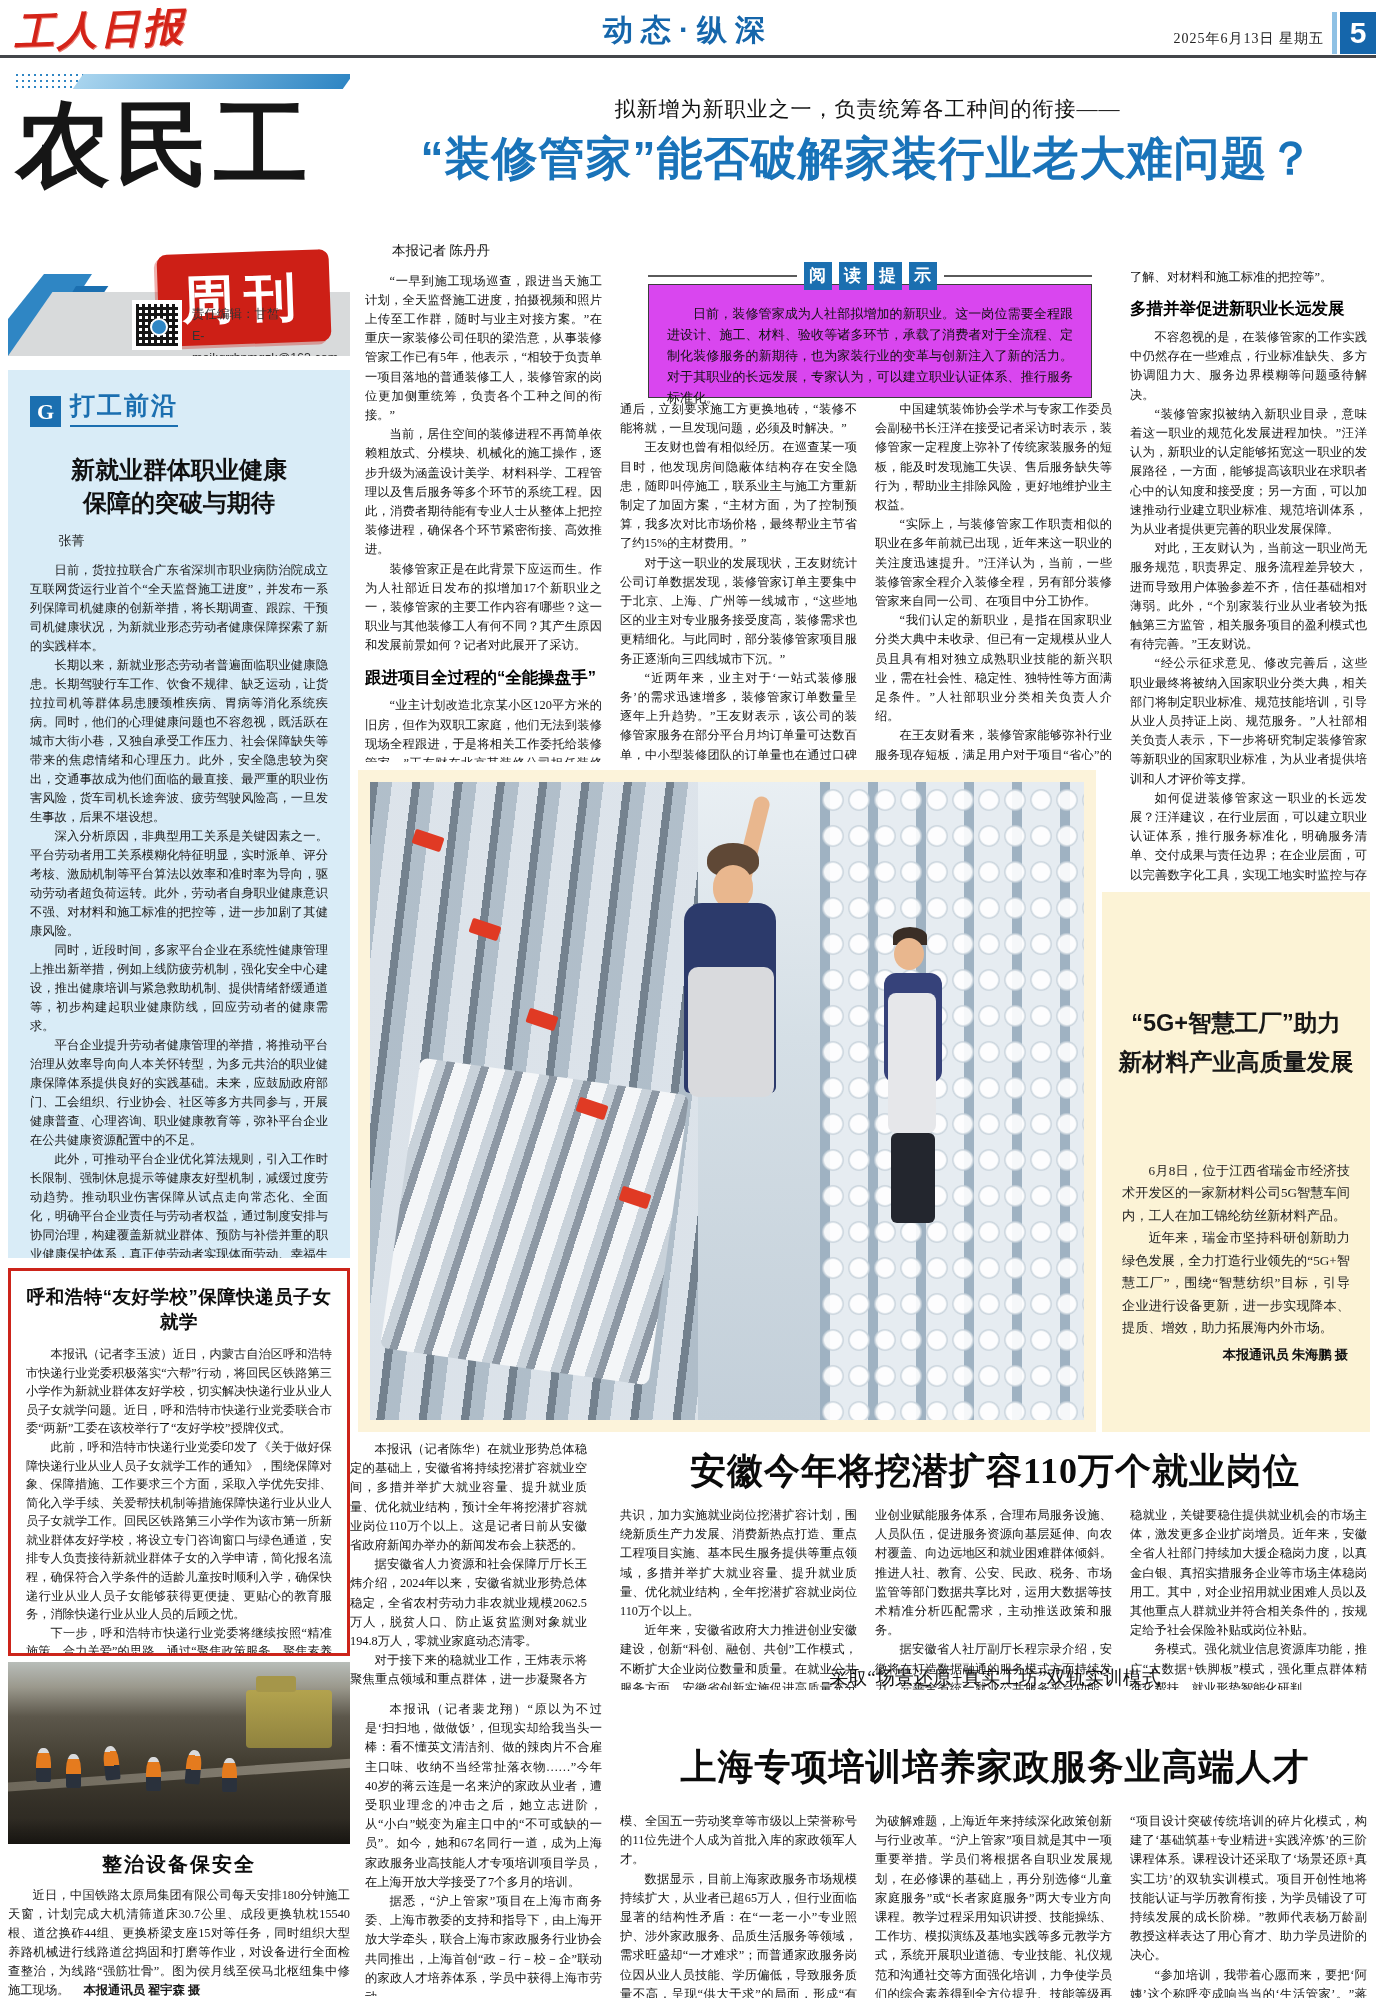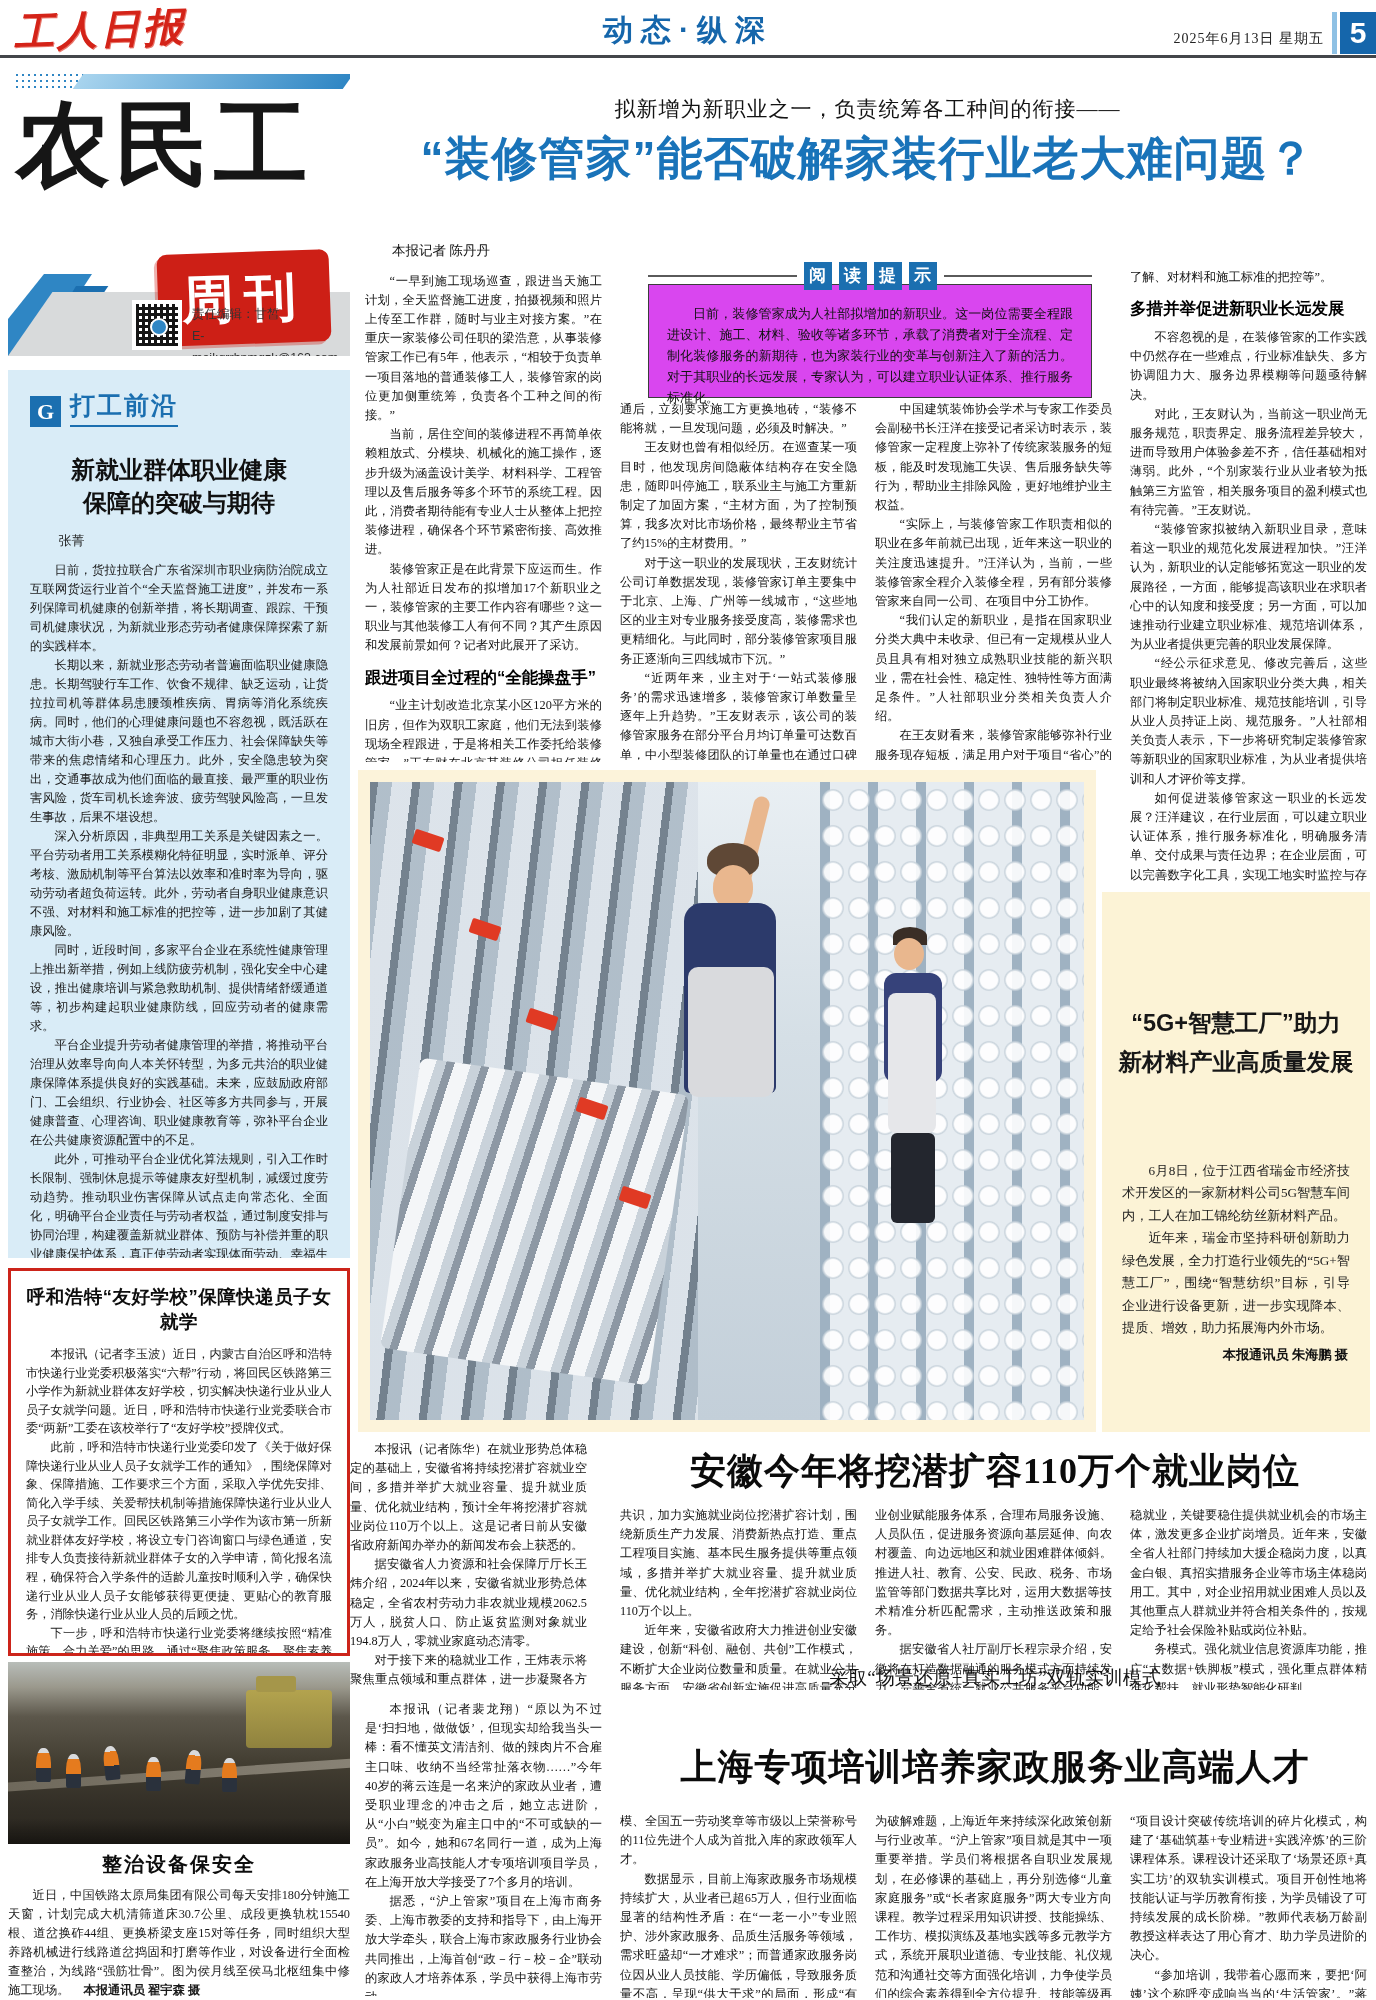--- a/index.html
+++ b/index.html
@@ -235,22 +235,22 @@
         <p>“实际上，与装修管家工作职责相似的职业在多年前就已出现，近年来这一职业的关注度迅速提升。”汪洋认为，当前，一些装修管家全程介入装修全程，另有部分装修管家来自同一公司、在项目中分工协作。</p>
         <p>“我们认定的新职业，是指在国家职业分类大典中未收录、但已有一定规模从业人员且具有相对独立成熟职业技能的新兴职业，需在社会性、稳定性、独特性等方面满足条件。”人社部职业分类相关负责人介绍。</p>
         <p>在王友财看来，装修管家能够弥补行业服务现存短板，满足用户对于项目“省心”的需求，推动家装行业服务标准持续完善。</p>
       </div>
   </div>
   <div class="ncol" style="left:1130px;top:268px;height:616px">
     <p style="text-indent:0">了解、对材料和施工标准的把控等”。</p>
     <div class="subhd">多措并举促进新职业长远发展</div>
     <div>
         <p>不容忽视的是，在装修管家的工作实践中仍然存在一些难点，行业标准缺失、多方协调阻力大、服务边界模糊等问题亟待解决。</p>
+        <p>“装修管家拟被纳入新职业目录，意味着这一职业的规范化发展进程加快。”汪洋认为，新职业的认定能够拓宽这一职业的发展路径，一方面，能够提高该职业在求职者心中的认知度和接受度；另一方面，可以加速推动行业建立职业标准、规范培训体系，为从业者提供更完善的职业发展保障。</p>
         <p>对此，王友财认为，当前这一职业尚无服务规范，职责界定、服务流程差异较大，进而导致用户体验参差不齐，信任基础相对薄弱。此外，“个别家装行业从业者较为抵触第三方监管，相关服务项目的盈利模式也有待完善。”王友财说。</p>
-        <p>“装修管家拟被纳入新职业目录，意味着这一职业的规范化发展进程加快。”汪洋认为，新职业的认定能够拓宽这一职业的发展路径，一方面，能够提高该职业在求职者心中的认知度和接受度；另一方面，可以加速推动行业建立职业标准、规范培训体系，为从业者提供更完善的职业发展保障。</p>
         <p>“经公示征求意见、修改完善后，这些职业最终将被纳入国家职业分类大典，相关部门将制定职业标准、规范技能培训，引导从业人员持证上岗、规范服务。”人社部相关负责人表示，下一步将研究制定装修管家等新职业的国家职业标准，为从业者提供培训和人才评价等支撑。</p>
         <p>如何促进装修管家这一职业的长远发展？汪洋建议，在行业层面，可以建立职业认证体系，推行服务标准化，明确服务清单、交付成果与责任边界；在企业层面，可以完善数字化工具，实现工地实时监控与存证，供应链让价格透明化，实现服务全流程透明化，增强用户信任感；在人才层面，需要加强校企合作，完善职业培训课程，培养满足行业需求的复合型专业人才。</p>
       </div>
   </div>
 
   <div class="photo-frame">
     <div class="factory">
       <div class="f-left"></div>
       <div class="f-rollers"></div>
       <div class="redclip" style="left:6%;top:8%"></div>

